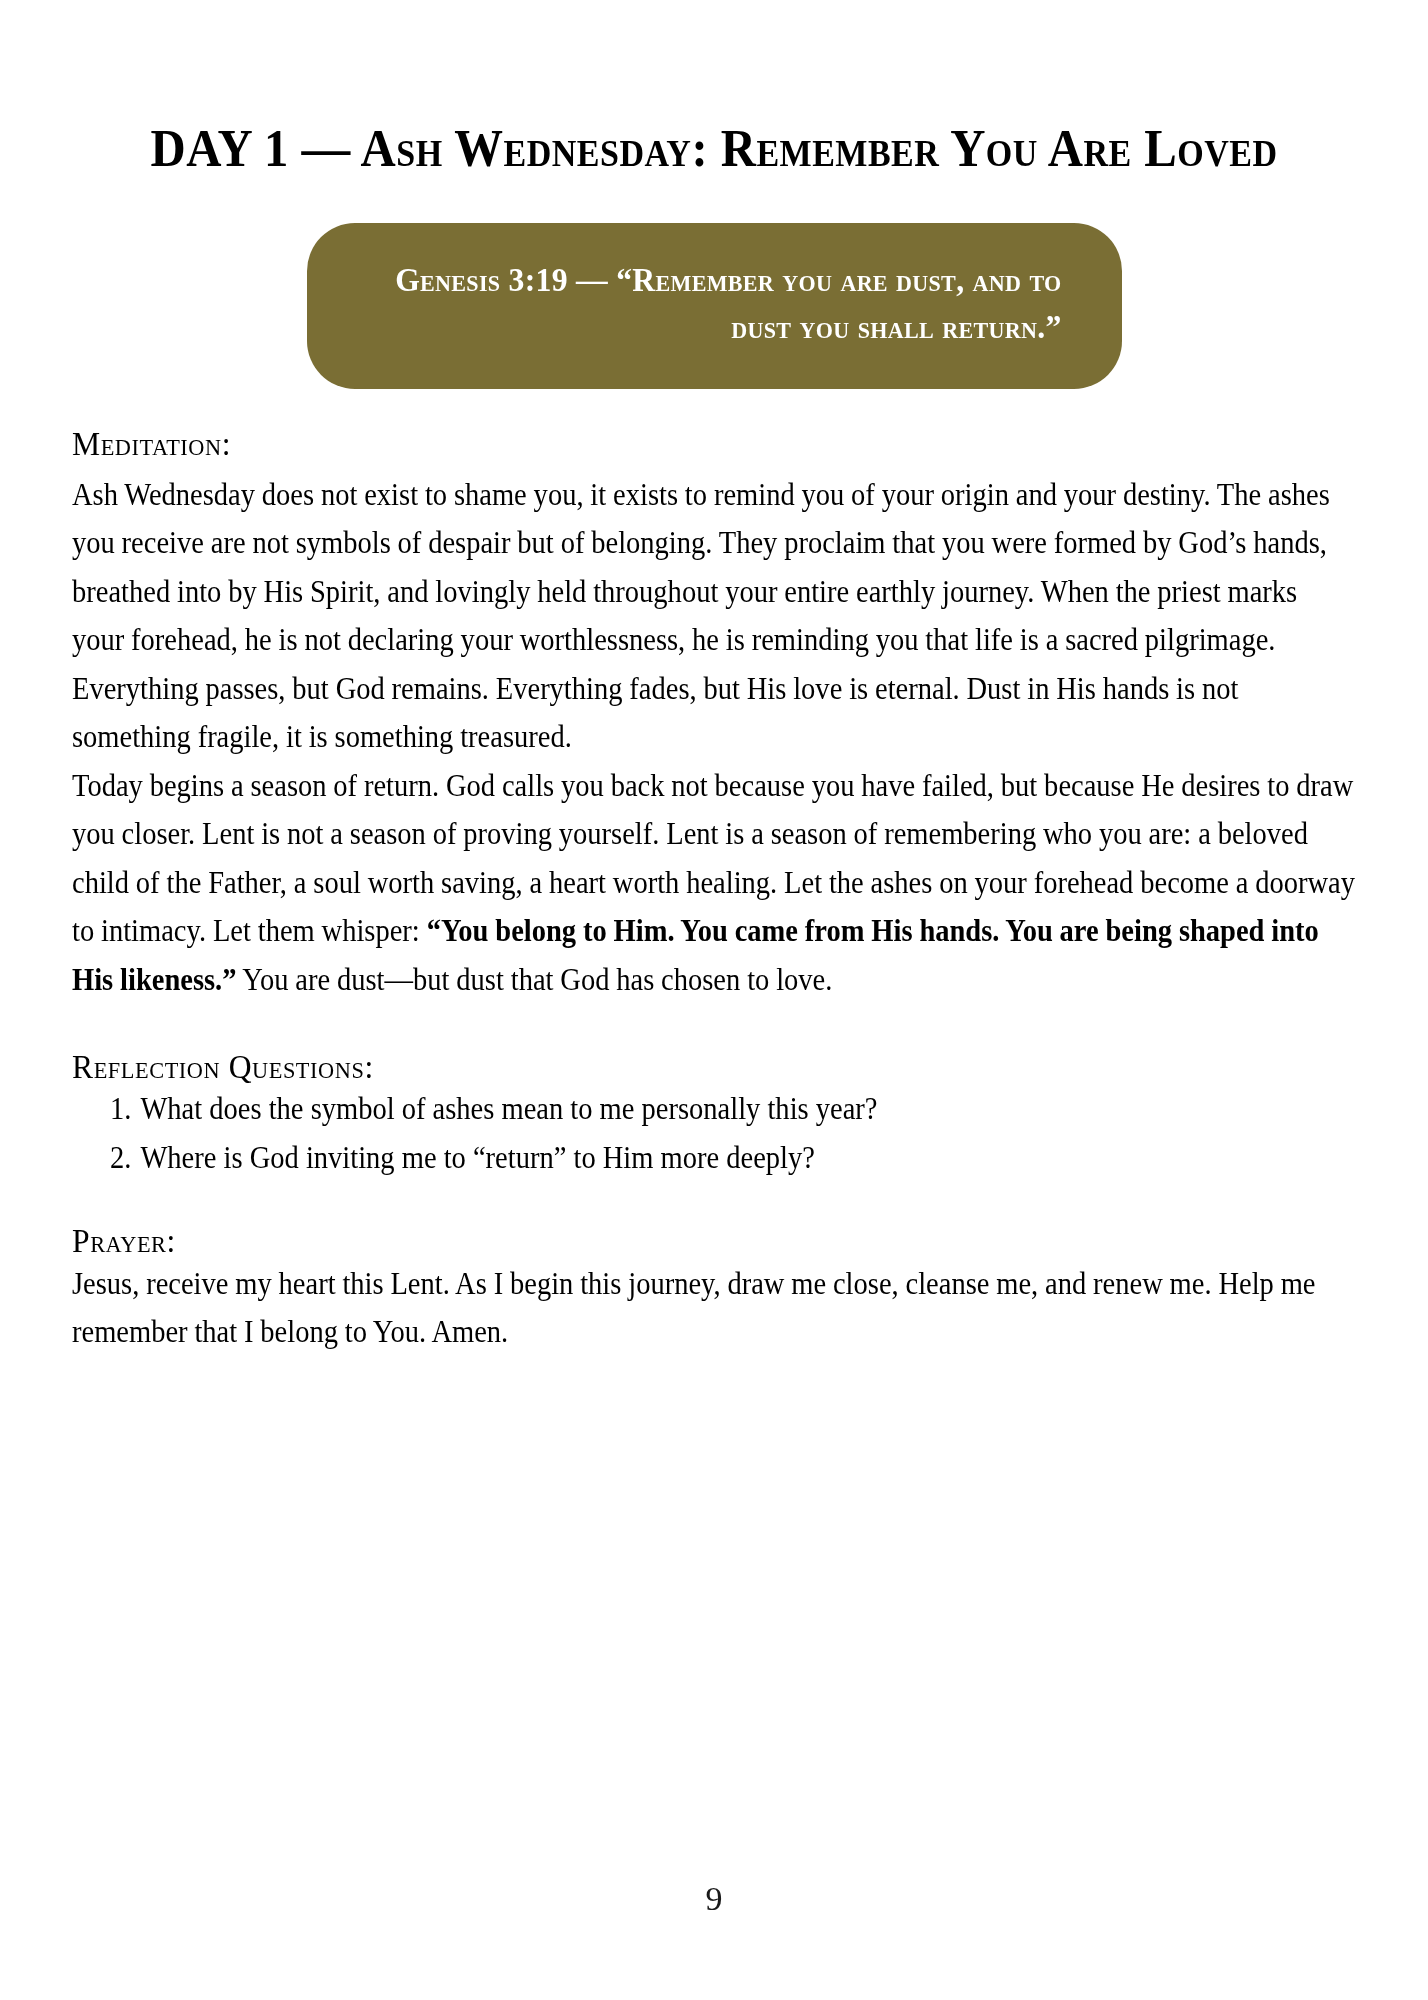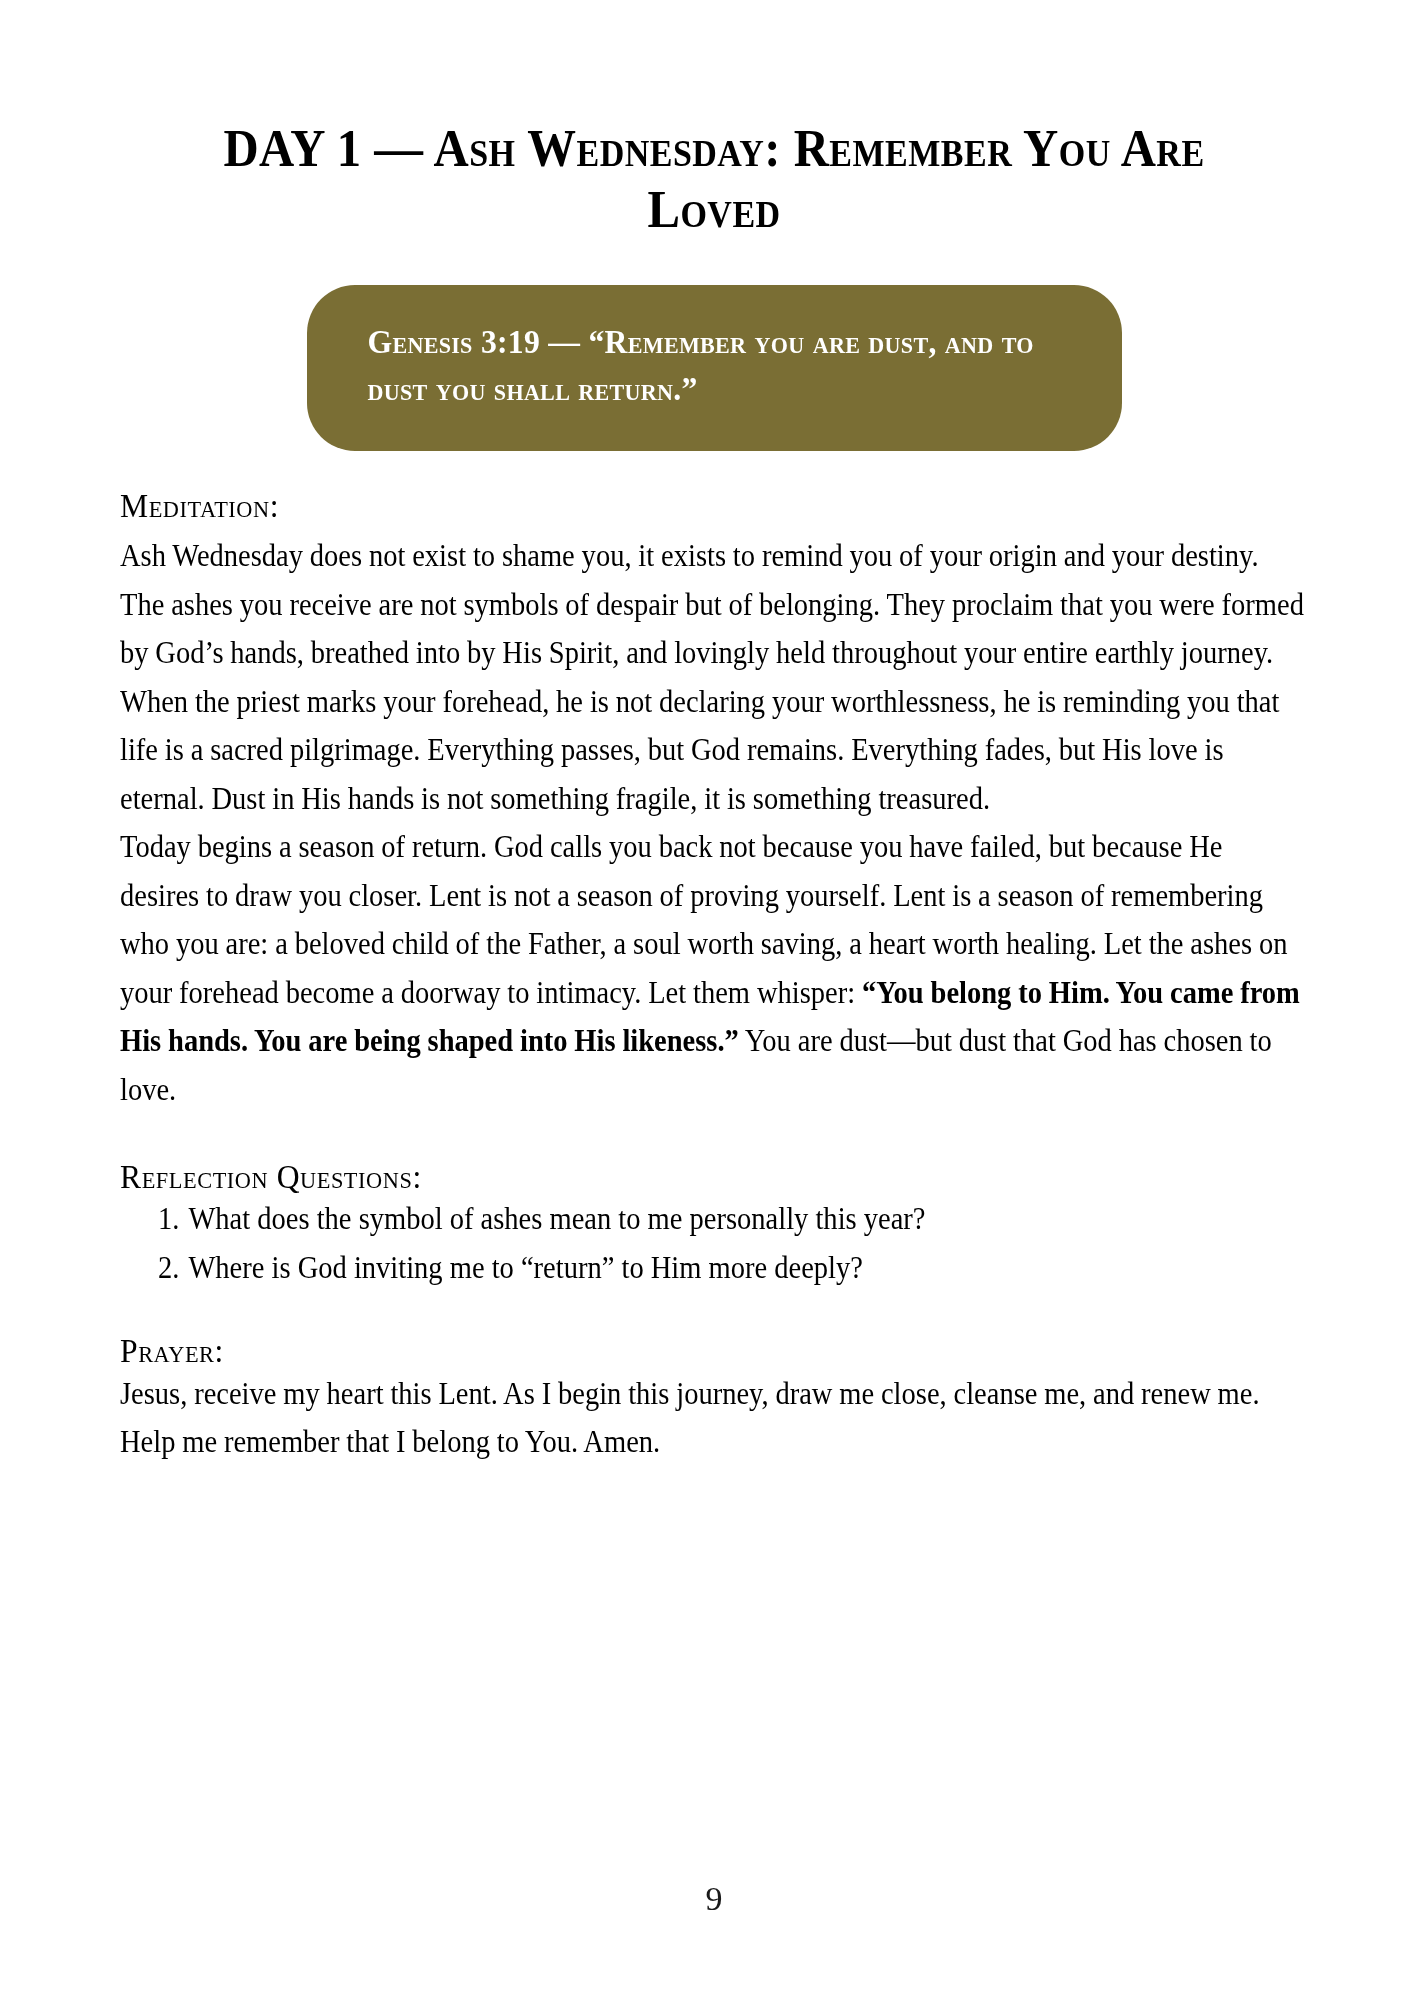--- a/index.html
+++ b/index.html
@@ -12,21 +12,21 @@
     height: 2000px;
     font-family: "Liberation Serif", "DejaVu Serif", serif;
     color: #000000;
     position: relative;
     overflow: hidden;
   }
   .page {
     width: 1428px;
     height: 2000px;
     box-sizing: border-box;
-    padding: 0 120px;
+    padding: 0 72px;
     position: relative;
   }
 
   
   .doc-title {
     margin: 0;
     padding-top: 118px;
     text-align: center;
     font-family: "Liberation Serif", "DejaVu Serif", serif;
     font-weight: bold;
@@ -43,21 +43,21 @@
   }
 
   
   .scripture-box {
     margin: 44px auto 0 auto;
     width: 815px;
     box-sizing: border-box;
     background: #7a6e34;
     border-radius: 48px;
     padding: 34px 46px 38px 46px;
-    text-align: left;
+    text-align: right;
     color: #ffffff;
   }
   .scripture-text {
     margin: 0;
     font-family: "Liberation Serif", "DejaVu Serif", serif;
     font-weight: bold;
     font-variant: small-caps;
     font-size: 33px;
     line-height: 1.42;
     letter-spacing: 0.3px;

